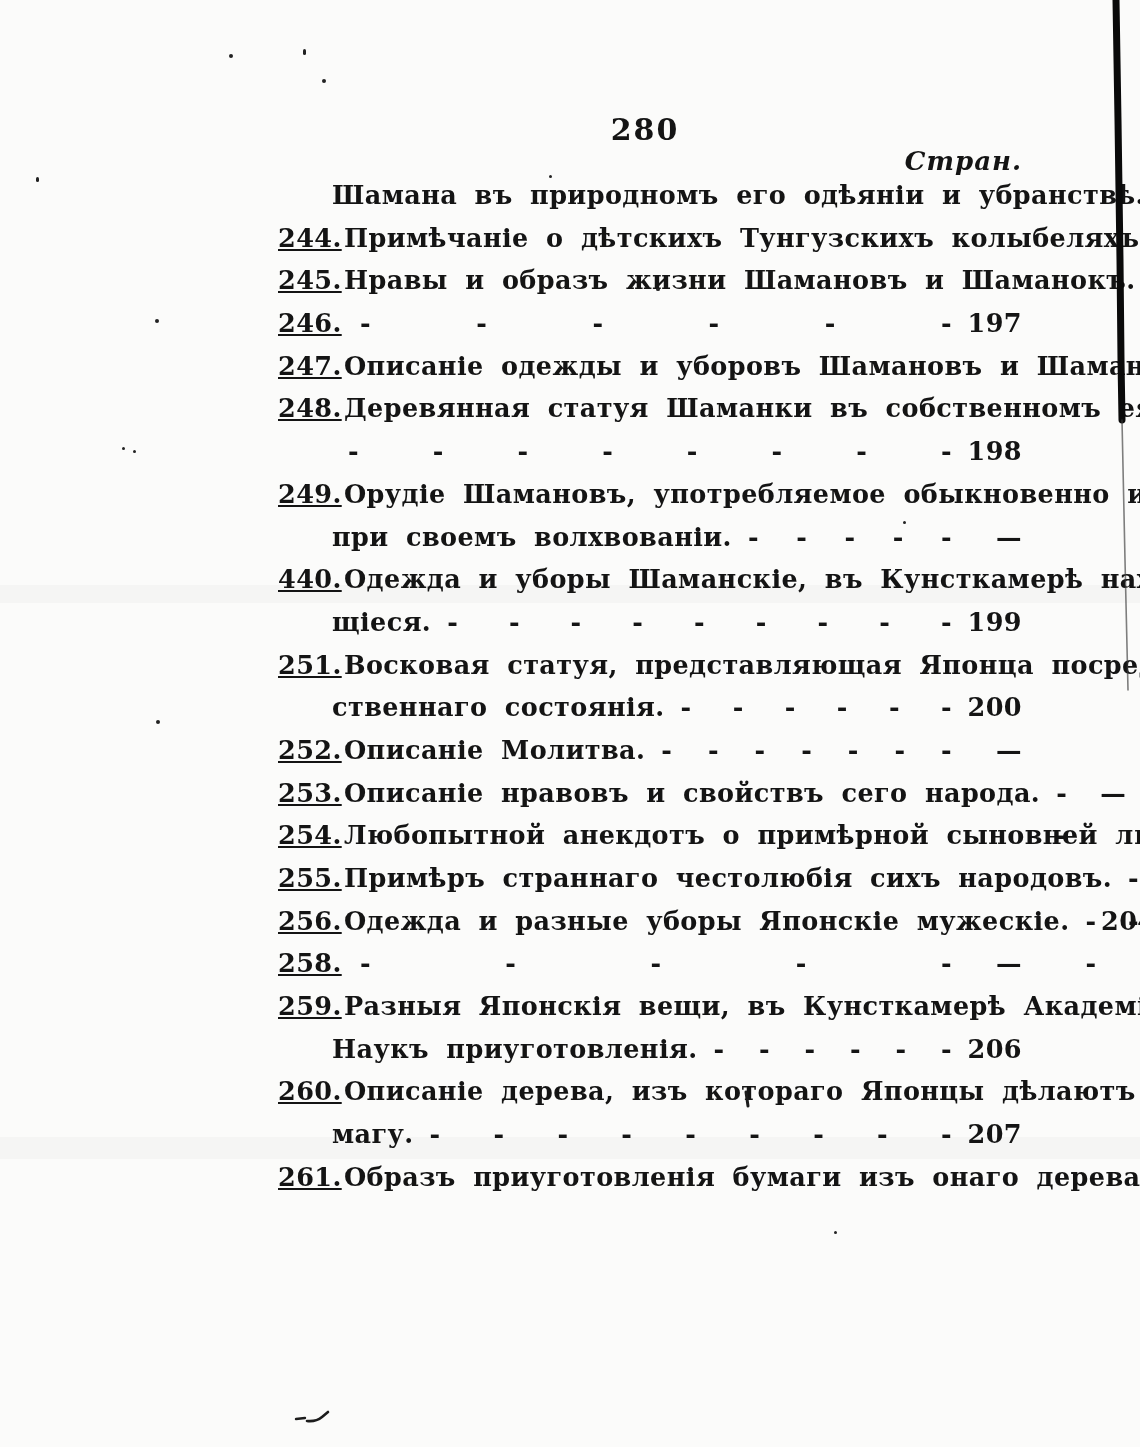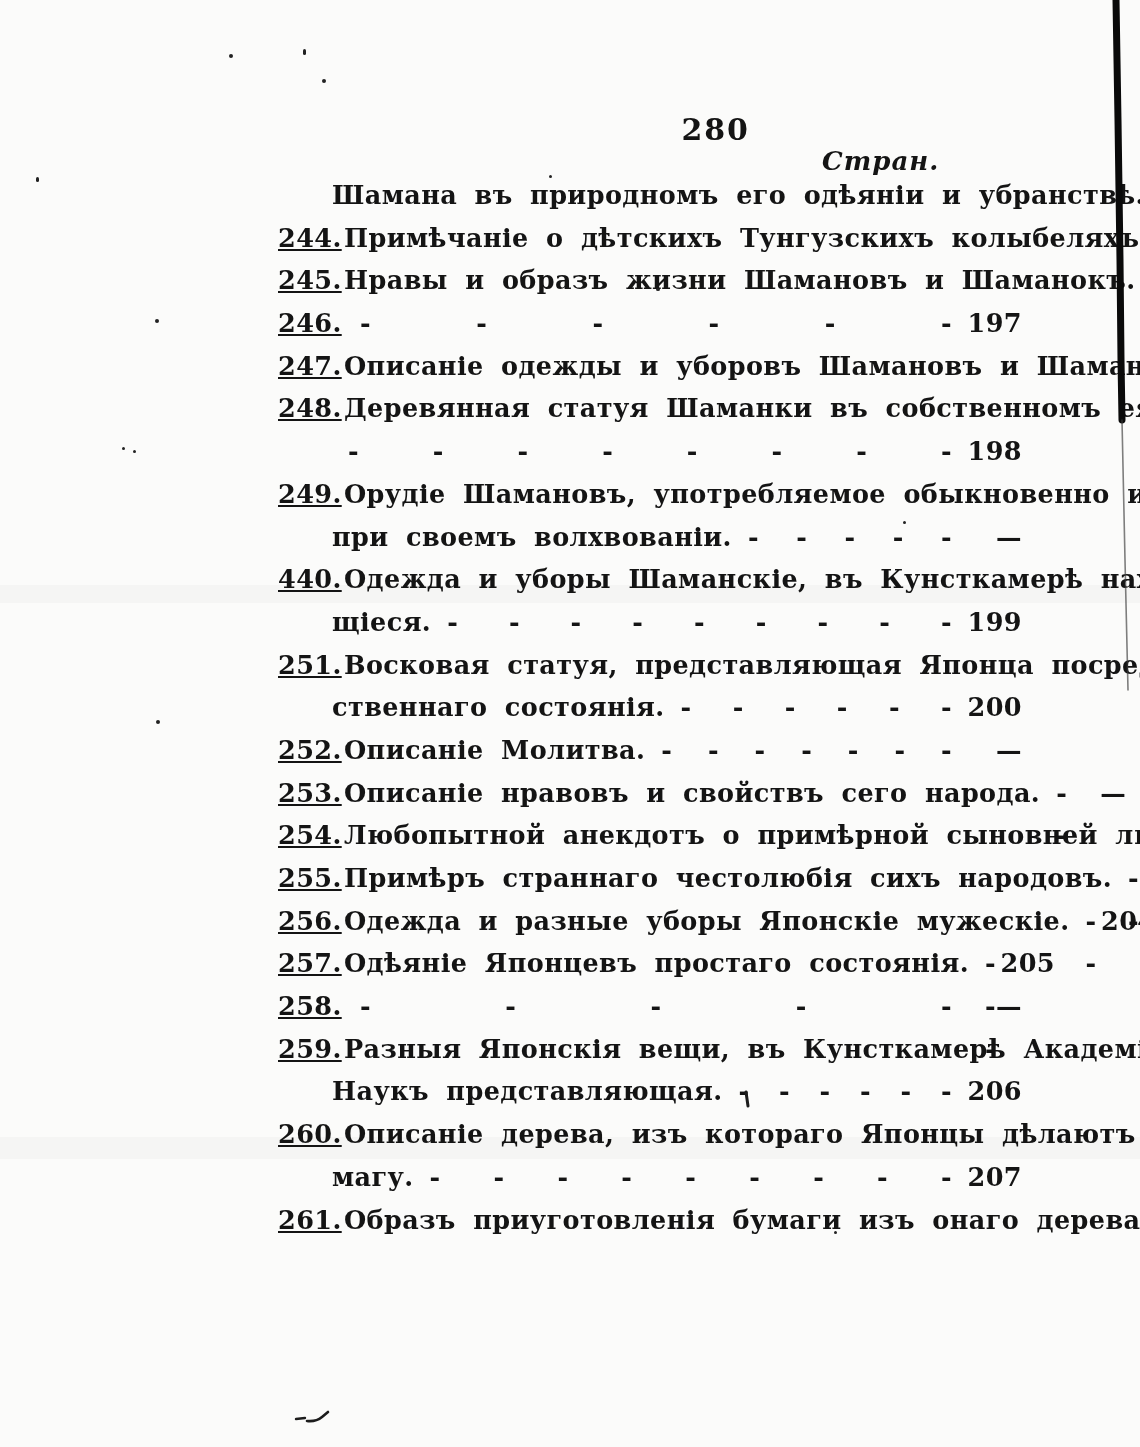--- a/index.html
+++ b/index.html
@@ -7,25 +7,25 @@
     width:1140px;height:1447px;position:relative;overflow:hidden;
     background:#fbfbfa;
     font-family:"DejaVu Serif","Liberation Serif",serif;
     color:#141414;
   }
   
   .scan-band{position:absolute;left:0;width:100%;background:rgba(90,90,85,0.035);pointer-events:none;}
 
   .page-number{
     position:absolute;top:112px;left:540px;width:210px;
-    text-align:right;font-size:30px;font-weight:700;letter-spacing:2px;
+    text-align:center;font-size:30px;font-weight:700;letter-spacing:2px;
   }
   .column-header{
     position:absolute;top:146px;right:118px;width:200px;
-    text-align:left;font-style:italic;font-size:26px;font-weight:600;
+    text-align:right;font-style:italic;font-size:26px;font-weight:600;
     letter-spacing:1px;
   }
 
   .toc{
     position:absolute;top:174px;left:278px;right:118px;
   }
   .row{
     display:flex;align-items:baseline;
     height:42.7px;line-height:42.7px;
     font-size:25.5px;font-weight:600;
@@ -173,43 +173,37 @@
 
   </div>
 
   <div class="row">
     <span class="num">256.</span>
     <span class="text">Одежда и разные уборы Японскіе мужескіе.</span>
     <span class="leader">- -</span>
     <span class="page">204</span>
   </div>
 
-  <div class="row">
-    <span class="num">257.</span>
-    <span class="text">Одѣяніе Японцевъ простаго состоянія.</span>
-    <span class="leader">- - -</span>
-    <span class="page">205</span>
-  </div>
 
   <div class="row">
     <span class="num">258.</span>
     <span class="leader">- - - - -</span>
     <span class="page">—</span>
   </div>
 
   <div class="row">
     <span class="num">259.</span>
     <span class="text">Разныя Японскія вещи, въ Кунсткамерѣ Академіи</span>
     <span class="leader"></span>
     <span class="page"></span>
   </div>
 
   <div class="row cont">
 
-    <span class="text">Наукъ представляющая.</span>
+    <span class="text">Наукъ приуготовленія.</span>
     <span class="leader">- - - - - -</span>
     <span class="page">206</span>
   </div>
 
   <div class="row">
     <span class="num">260.</span>
     <span class="text">Описаніе дерева, изъ котораго Японцы дѣлаютъ бу-</span>
     <span class="leader"></span>
     <span class="page"></span>
   </div>

